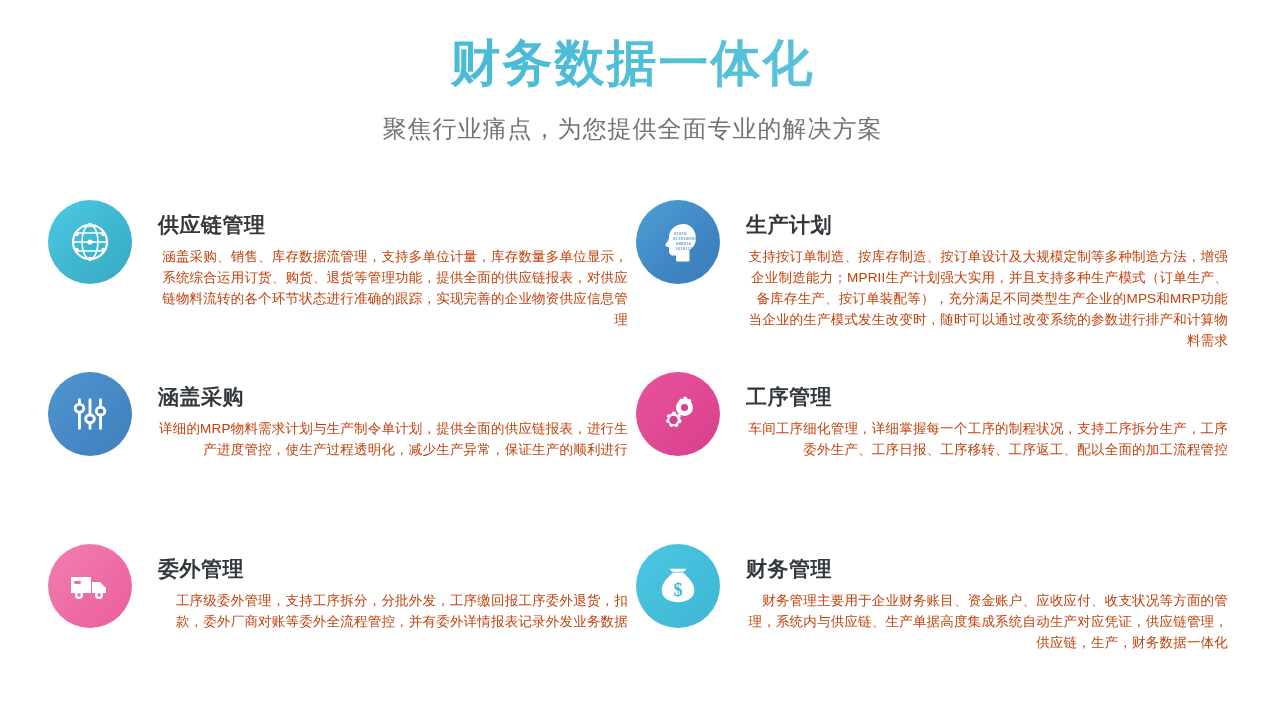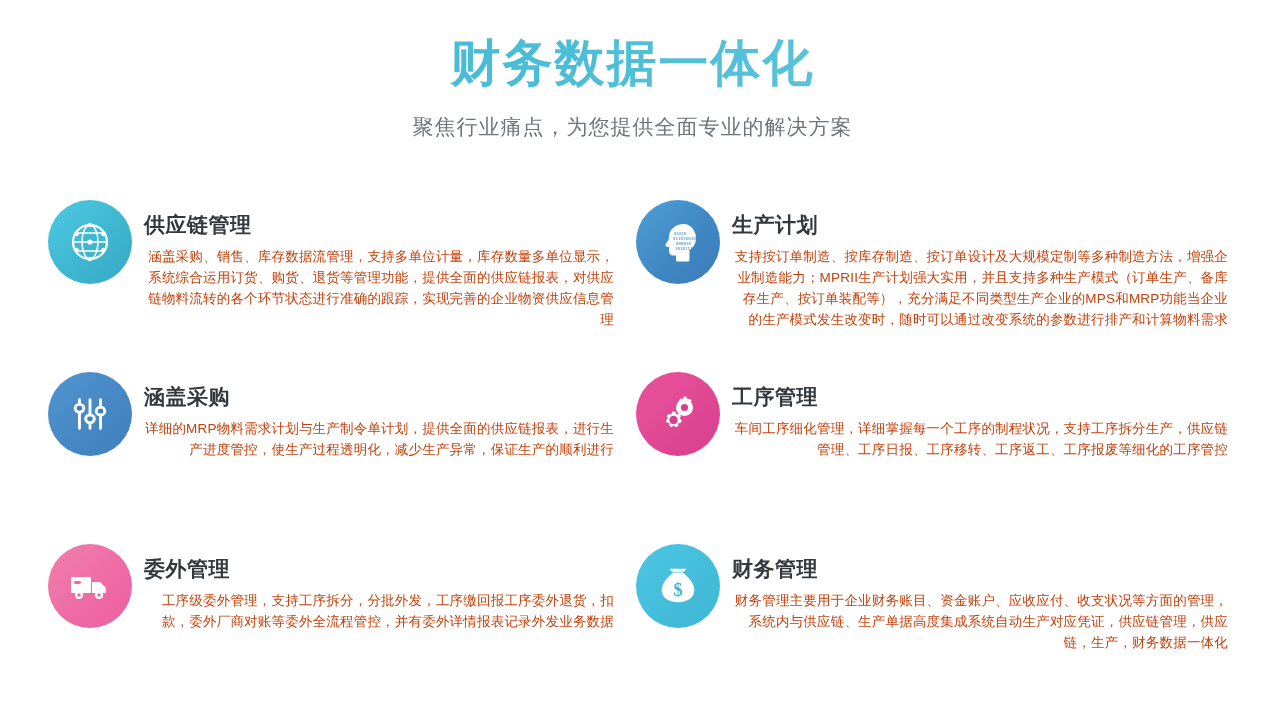--- a/index.html
+++ b/index.html
@@ -34,21 +34,21 @@
     letter-spacing: 2px;
     line-height: 1.1;
     margin: 0;
     background: linear-gradient(90deg, #3fc3e0 0%, #49bcd6 40%, #6fcbe0 100%);
     -webkit-background-clip: text;
     background-clip: text;
     -webkit-text-fill-color: transparent;
   }
   .subtitle {
     margin-top: 22px;
-    font-size: 21px;
+    font-size: 24px;
     color: #6f7478;
     letter-spacing: 1px;
   }
 
   
   .grid {
     position: absolute;
     top: 198px;
     left: 48px;
     width: 1180px;
@@ -64,21 +64,21 @@
     flex: 0 0 auto;
     width: 84px;
     height: 84px;
     border-radius: 50%;
     display: flex;
     align-items: center;
     justify-content: center;
     margin-top: 2px;
   }
   .card-body {
-    margin-left: 12px;
+    margin-left: 26px;
     padding-top: 14px;
     width: 470px;
   }
   .card-title {
     font-size: 21px;
     font-weight: bold;
     color: #33383d;
     line-height: 1.2;
     margin: 0 0 10px 0;
     letter-spacing: 0.5px;
@@ -186,21 +186,21 @@
           </g>
           <circle cx="30.5" cy="17.5" r="3.6" fill="#d83f8f"></circle>
           <g fill="#ffffff">
             <path d="M19 21.5l2.6.5.9 2.6 2.7-.6 1.8 2-1.3 2.4 2 1.9-.8 2.6-2.7.3.1 2.7-2.4 1.4-2-1.8-2.1 1.7-2.4-1.4.1-2.7-2.7-.3-.8-2.6 2-1.9-1.3-2.4 1.8-2 2.7.6.9-2.6z"></path>
           </g>
           <circle cx="19.5" cy="30" r="4.2" fill="#d83f8f"></circle>
         </svg>
       </div>
       <div class="card-body">
         <h2 class="card-title">工序管理</h2>
-        <p class="card-desc">车间工序细化管理，详细掌握每一个工序的制程状况，支持工序拆分生产，供应链管理、工序日报、工序移转、工序返工、工序报废等细化的工序管控</p>
+        <p class="card-desc">车间工序细化管理，详细掌握每一个工序的制程状况，支持工序拆分生产，工序委外生产、工序日报、工序移转、工序返工、配以全面的加工流程管控</p>
       </div>
     </div>
 
     <div class="card col-left">
       <div class="icon-wrap g-rose">
         <svg class="icon" width="48" height="48" viewBox="0 0 48 48" fill="none">
           <path d="M5 15h20v16H5z" fill="#ffffff"></path>
           <path d="M26 20h8l6 6v5h-14z" fill="#ffffff"></path>
           <circle cx="13" cy="33" r="4" fill="#ffffff"></circle>
           <circle cx="13" cy="33" r="1.8" fill="#ee6aa4"></circle>

